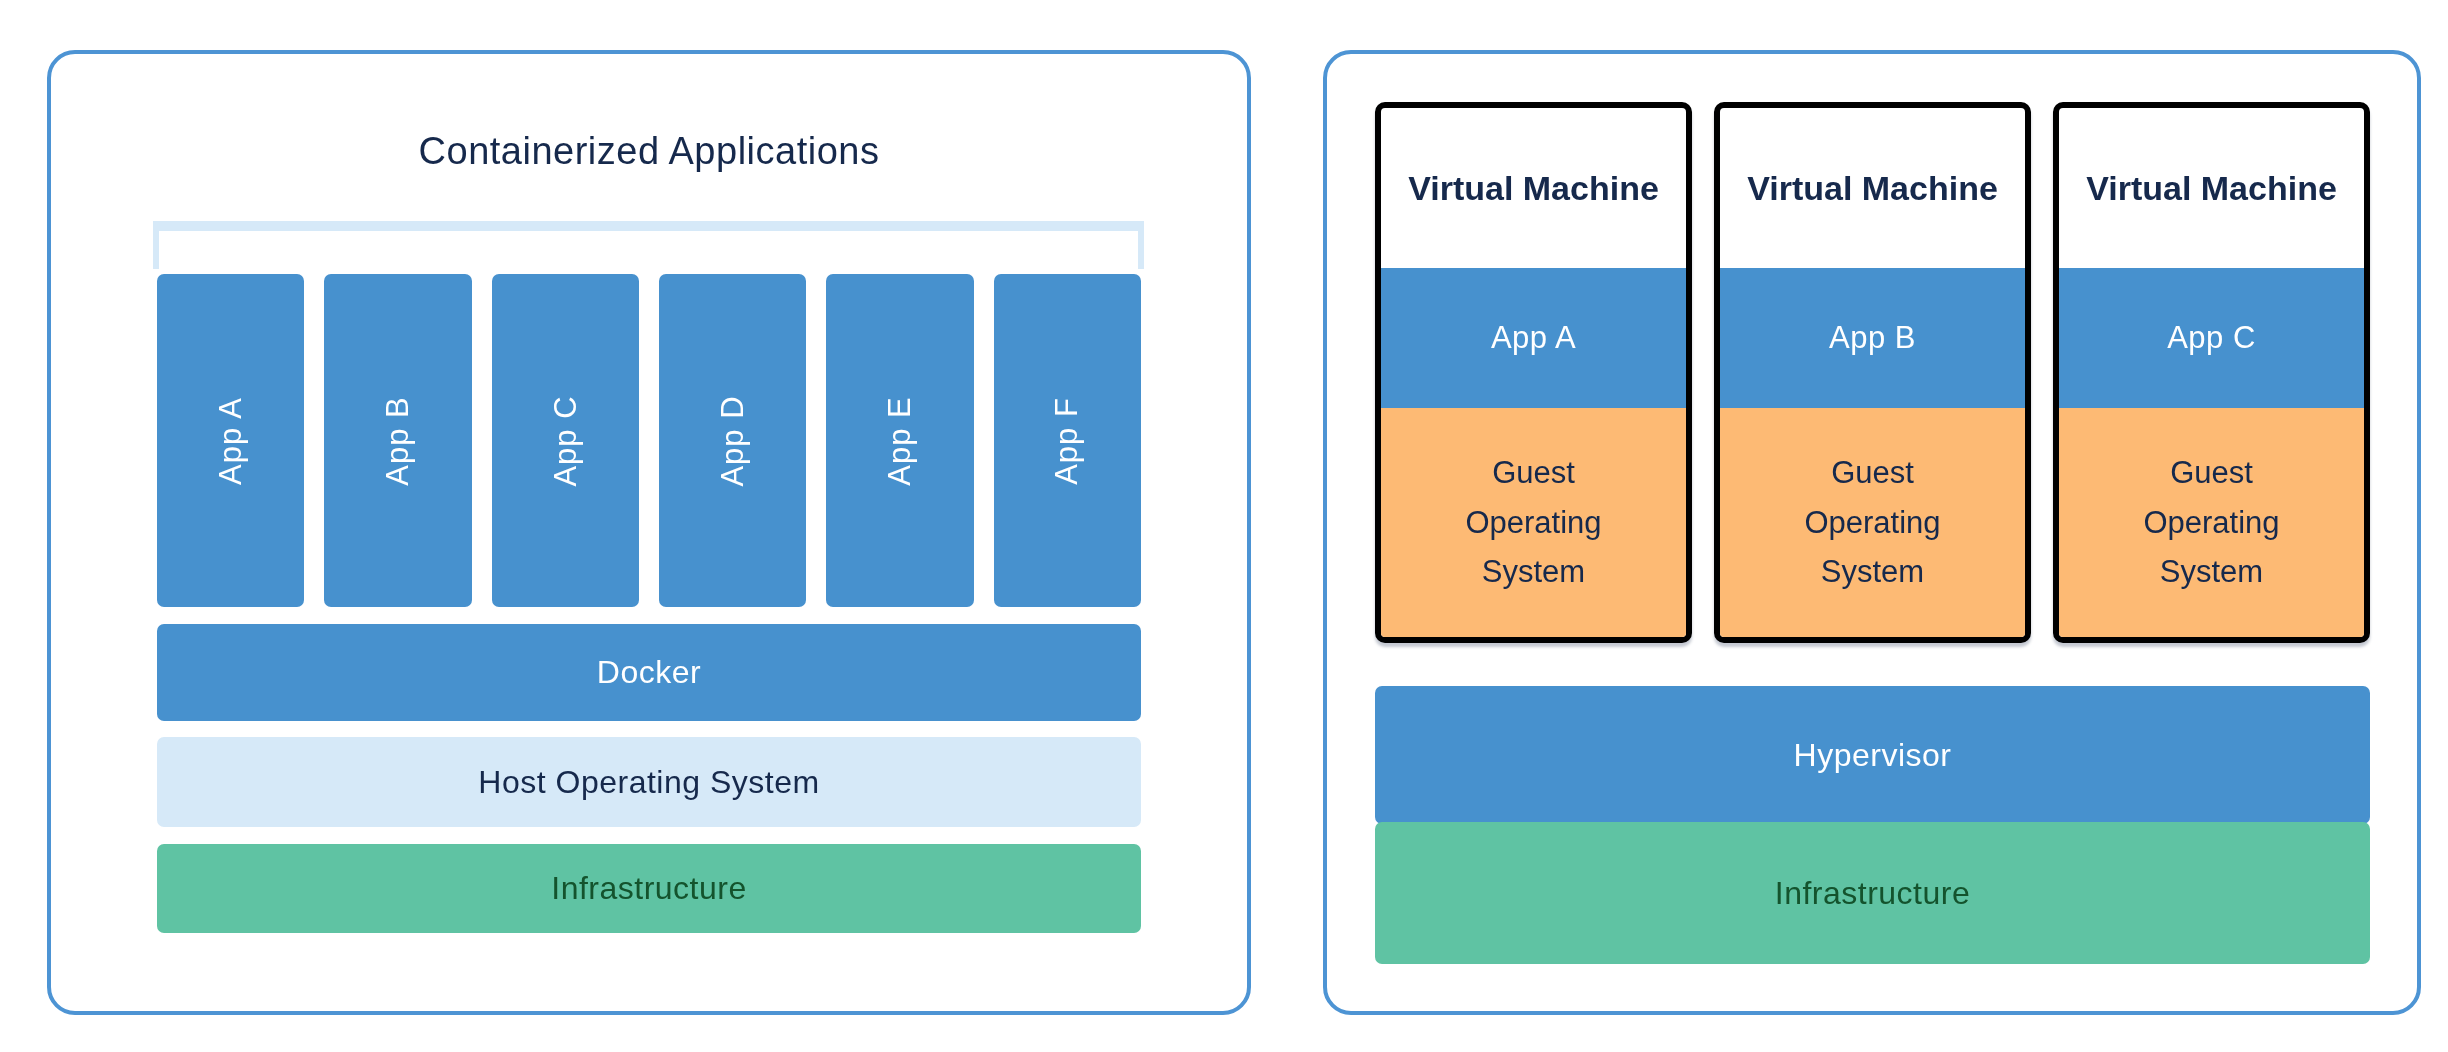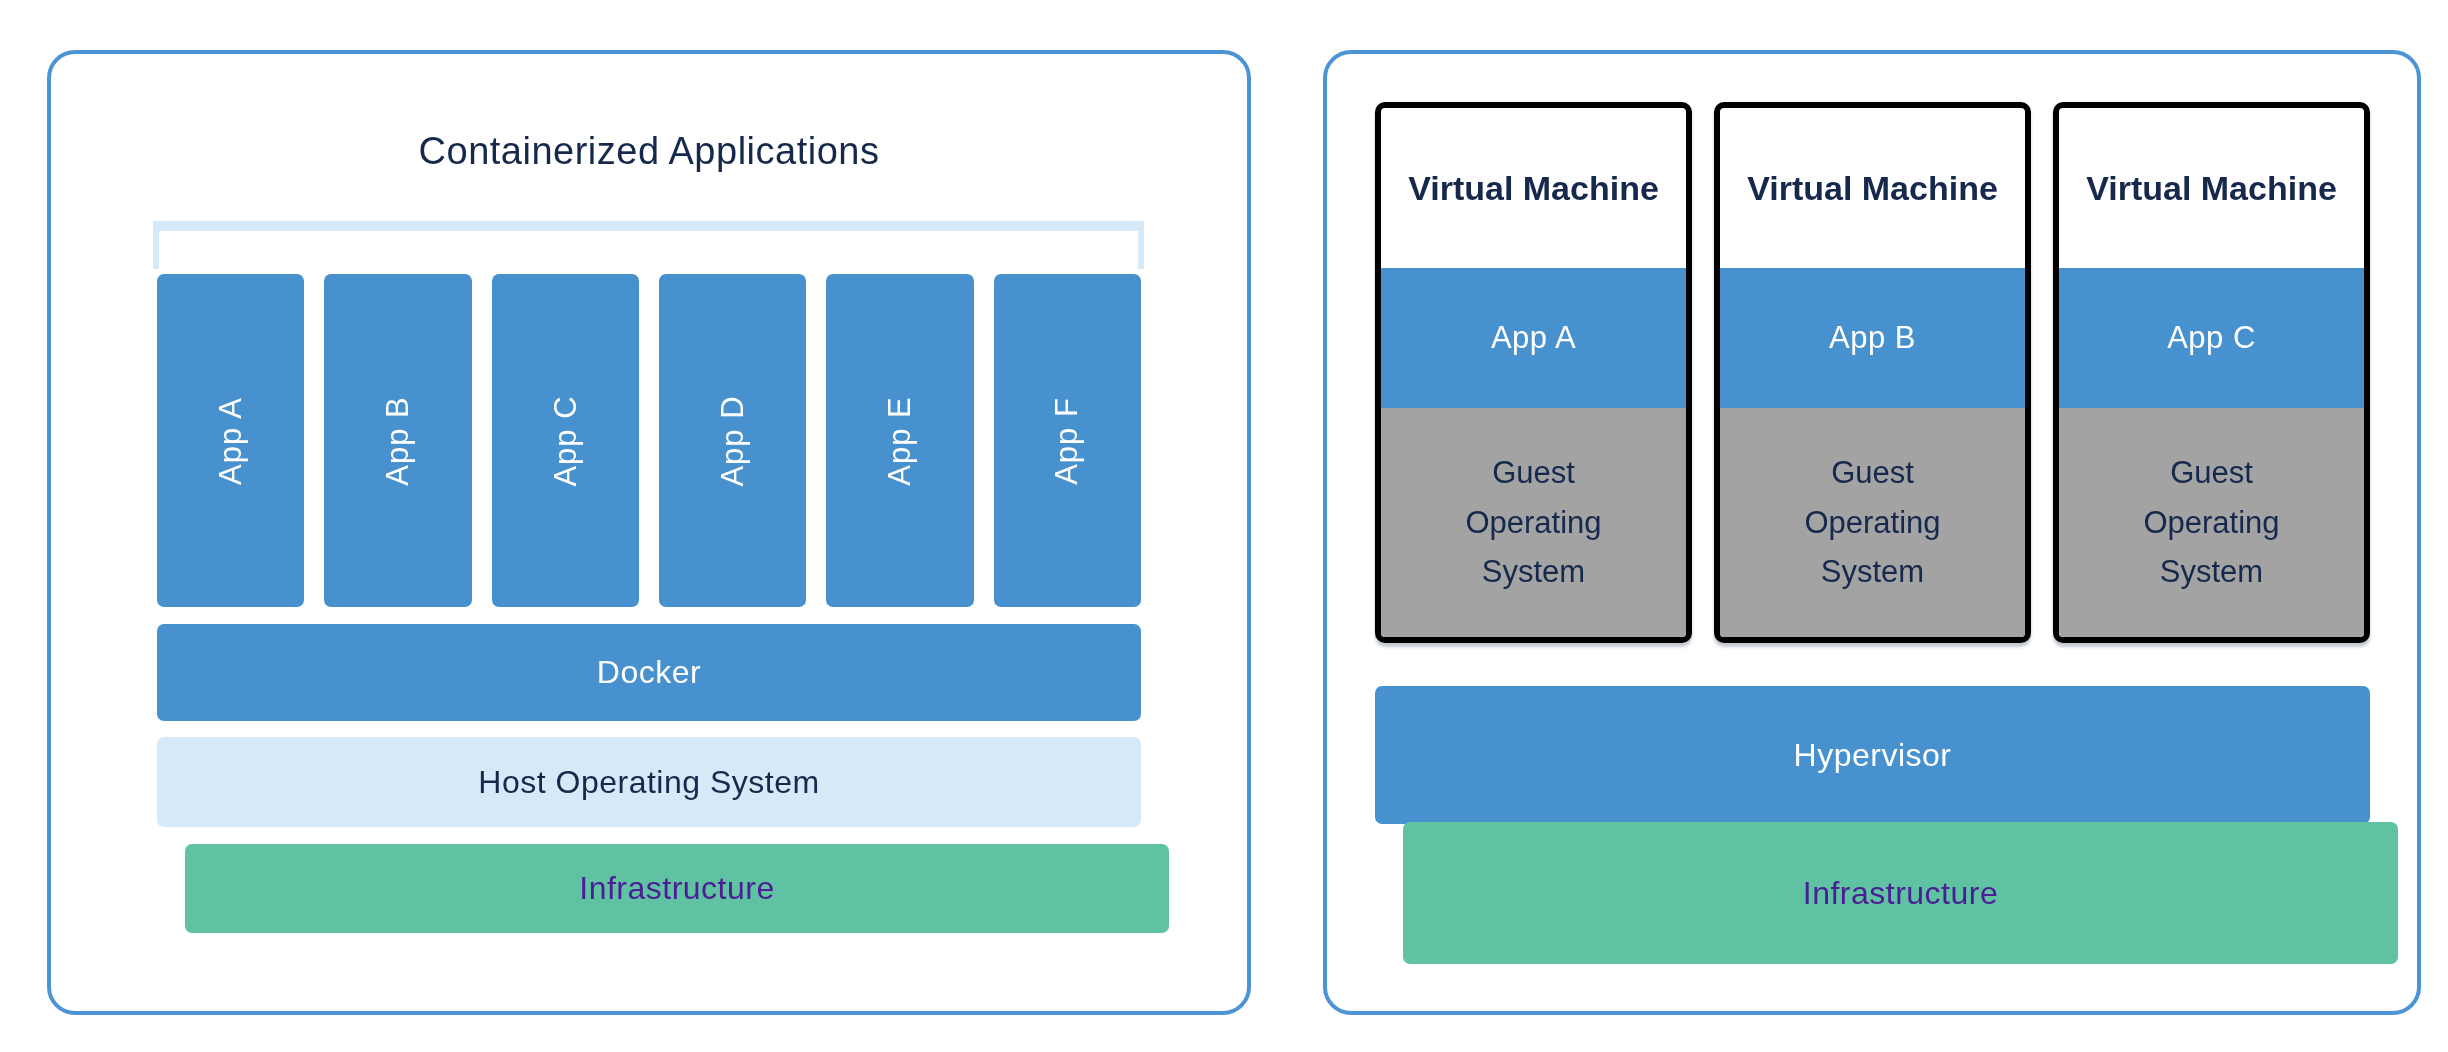--- a/index.html
+++ b/index.html
@@ -83,21 +83,21 @@
     width: 984px;
     border-radius: 7px;
     display: flex;
     align-items: center;
     justify-content: center;
     font-size: 32px;
     letter-spacing: 0.5px;
   }
   .bar.blue  { background: #4791CE; color: #ffffff; }
   .bar.light { background: #D6E9F8; color: #16294C; }
-  .bar.green { background: #5FC3A3; color: #4c1d95; margin-left: 28px; }
+  .bar.green { background: #5FC3A3; color: #14532d; }
 
   .bar.docker  { top: 570px; height: 97px; }
   .bar.host-os { top: 683px; height: 90px; }
   .bar.infra-l { top: 790px; height: 89px; }
 
   
   .vm-row {
     position: absolute;
     left: 48px;
     top: 48px;
@@ -130,21 +130,21 @@
     background: #4791CE;
     display: flex;
     align-items: center;
     justify-content: center;
     color: #ffffff;
     font-size: 31px;
     letter-spacing: 0.5px;
   }
   .vm-os {
     flex: 1 1 auto;
-    background: #a3a3a3;
+    background: #fdba74;
     display: flex;
     align-items: center;
     justify-content: center;
     text-align: center;
     color: #16294C;
     font-size: 31px;
     line-height: 1.6;
   }
   .vm-os .os-text { width: 200px; }
 

